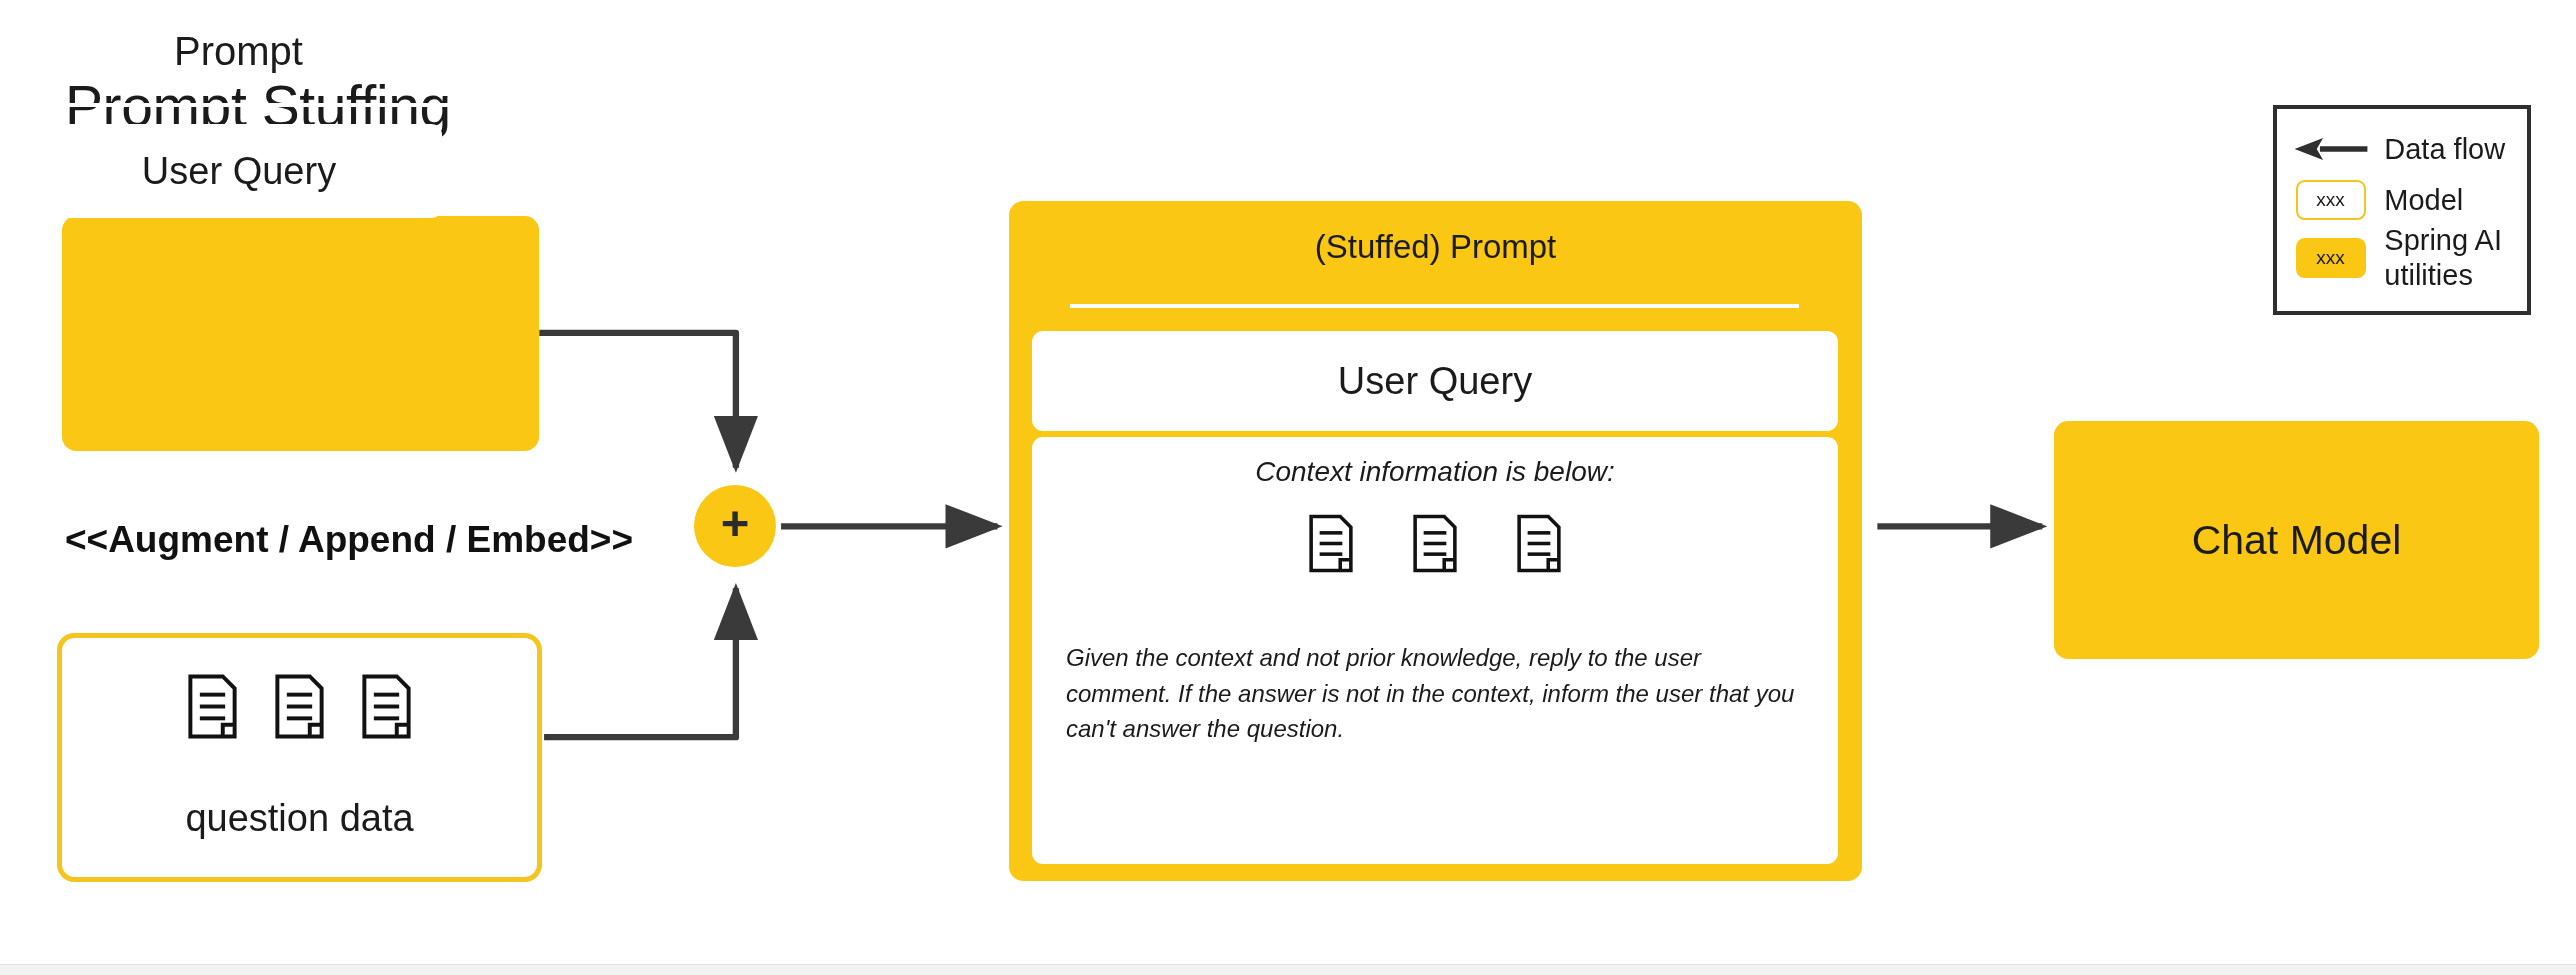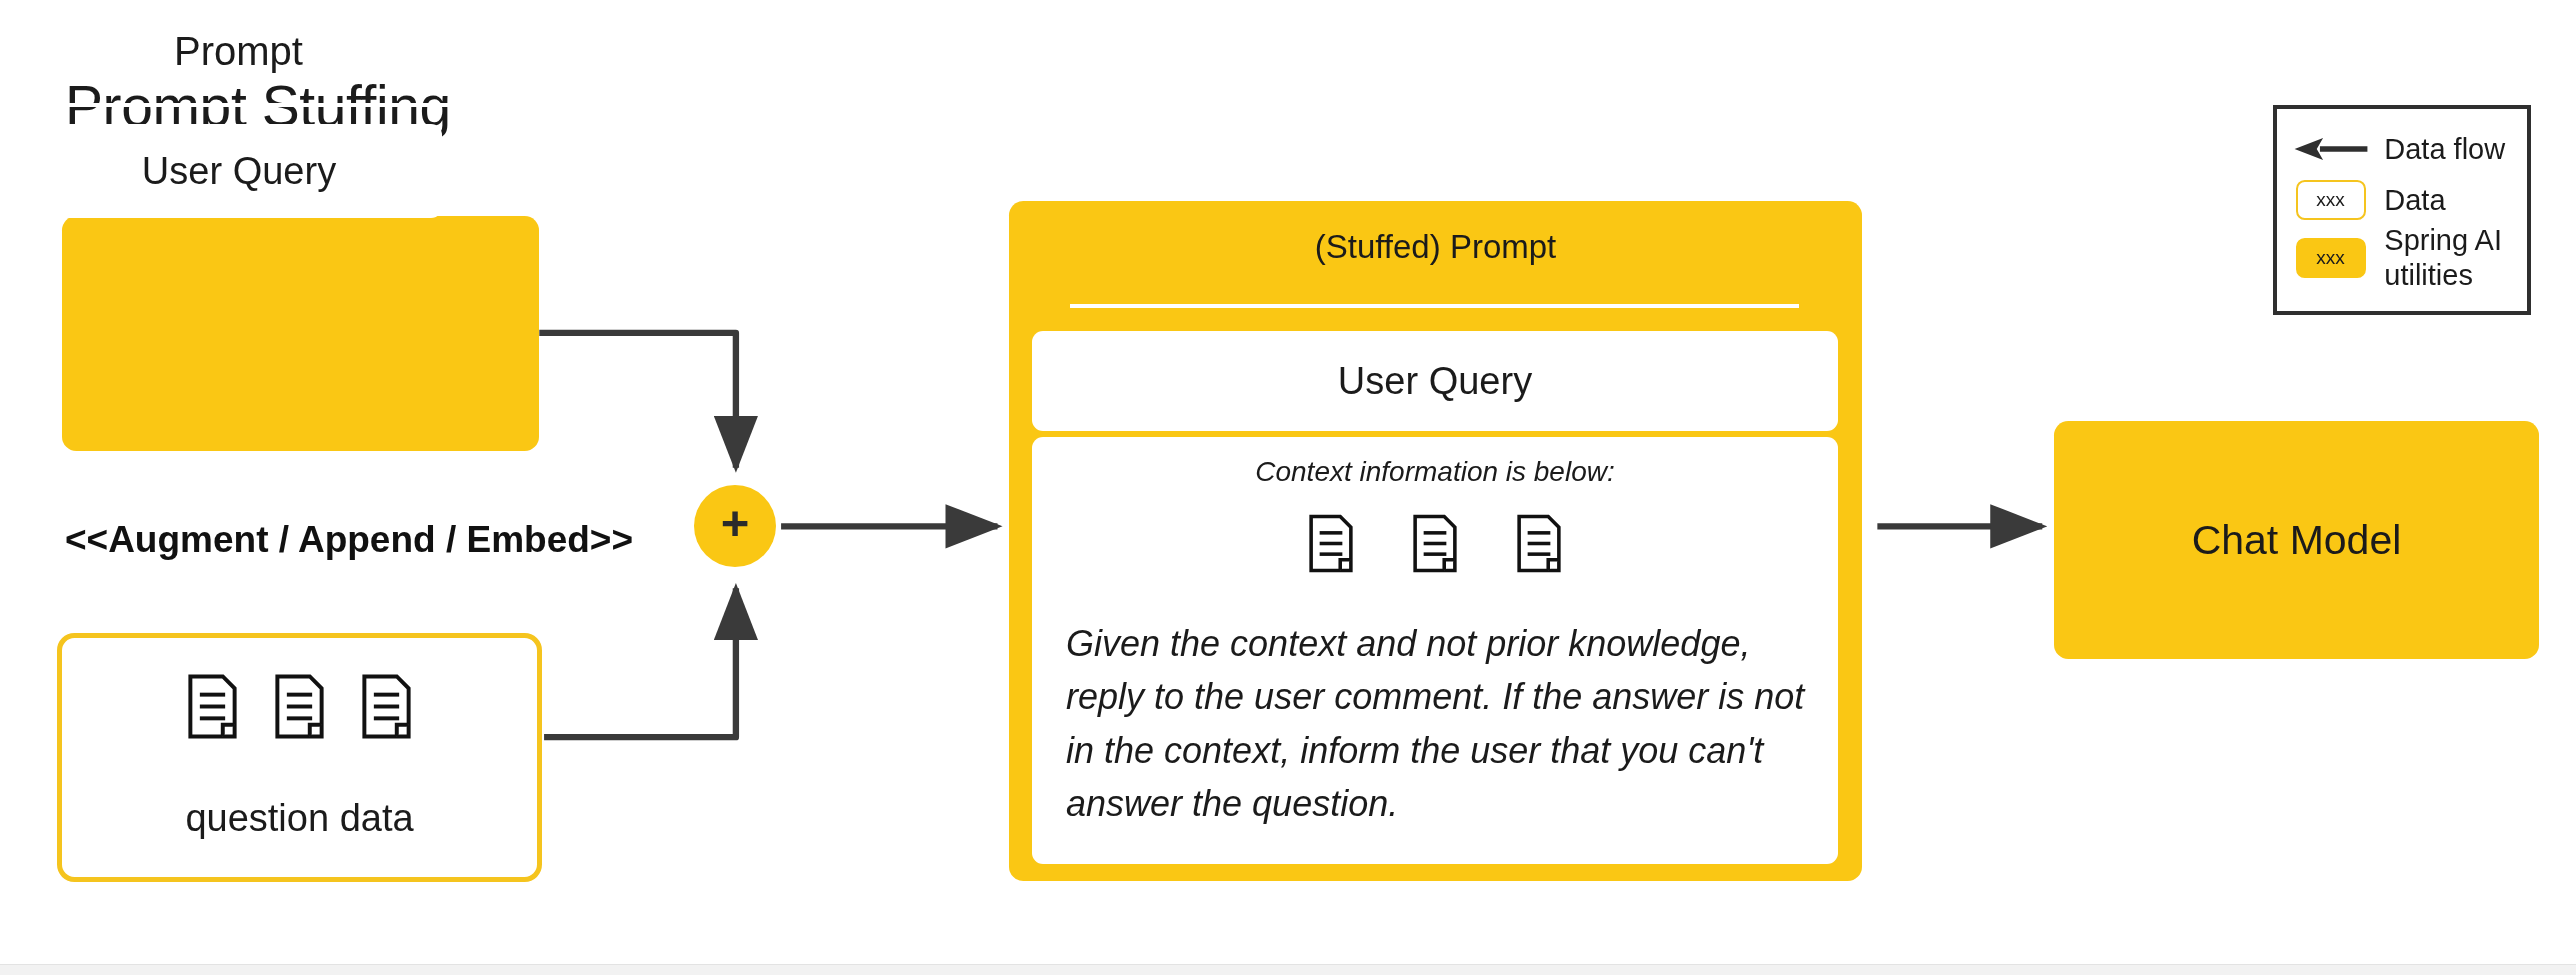--- a/index.html
+++ b/index.html
@@ -156,22 +156,22 @@
     text-align: center;
     font-size: 28px;
     font-style: italic;
     color: #1b1b1b;
   }
   #stuffed-docs-row {
     left: 1032px; top: 514px; width: 806px;
     display: flex; justify-content: center; gap: 60px;
   }
   #stuffed-instruction {
-    left: 1066px; top: 617px; width: 745px;
-    font-size: 36px;
+    left: 1066px; top: 640px; width: 745px;
+    font-size: 24px;
     font-style: italic;
     line-height: 1.48;
     color: #1b1b1b;
   }
 
   
   #chat-model-card {
     left: 2054px;
     top: 421px;
     width: 485px;
@@ -370,21 +370,21 @@
         <polygon points="2,15 38,1 30,15 38,29" fill="#2f2f2f"></polygon>
       </svg>
     </span>
     <span class="legend-text">Data flow</span>
   </div>
 
   <div class="legend-row" id="legend-row-data">
     <span class="legend-symbol">
       <span class="legend-chip data">xxx</span>
     </span>
-    <span class="legend-text">Data</span>
+    <span class="legend-text">Model</span>
   </div>
 
   <div class="legend-row" id="legend-row-spring">
     <span class="legend-symbol">
       <span class="legend-chip spring">xxx</span>
     </span>
     <span class="legend-text">
       <span>Spring AI</span><br>
       <span>utilities</span>
     </span>

